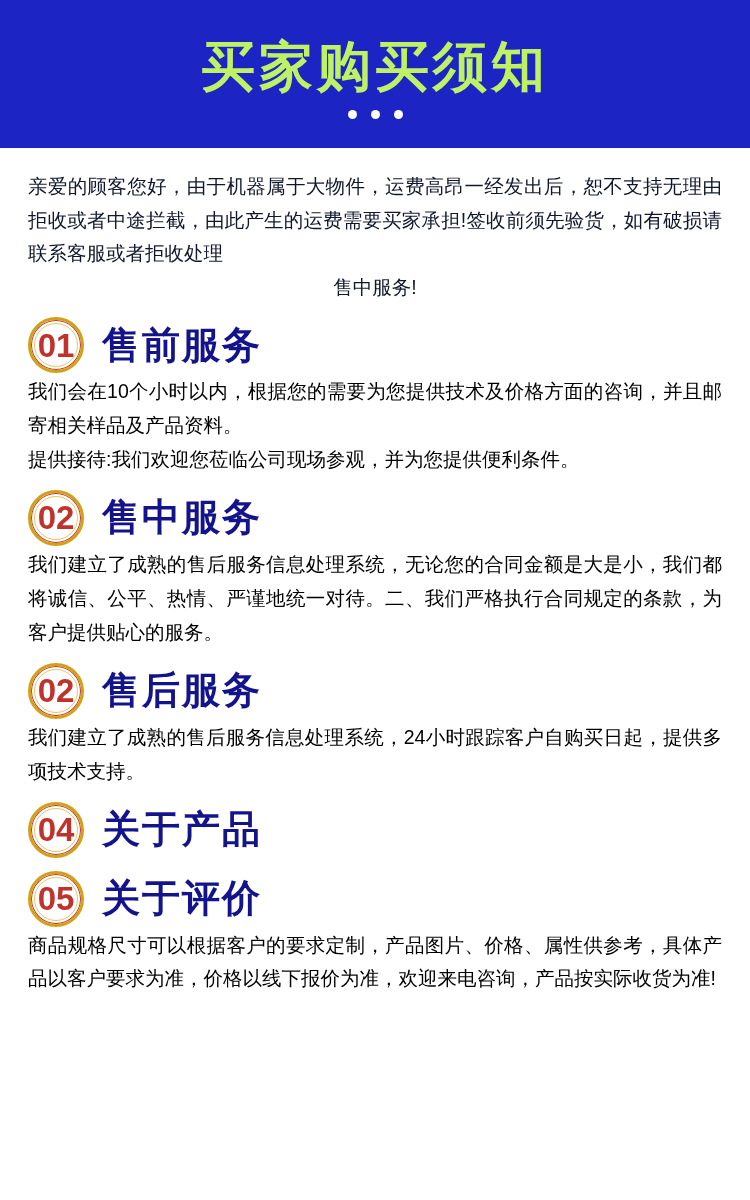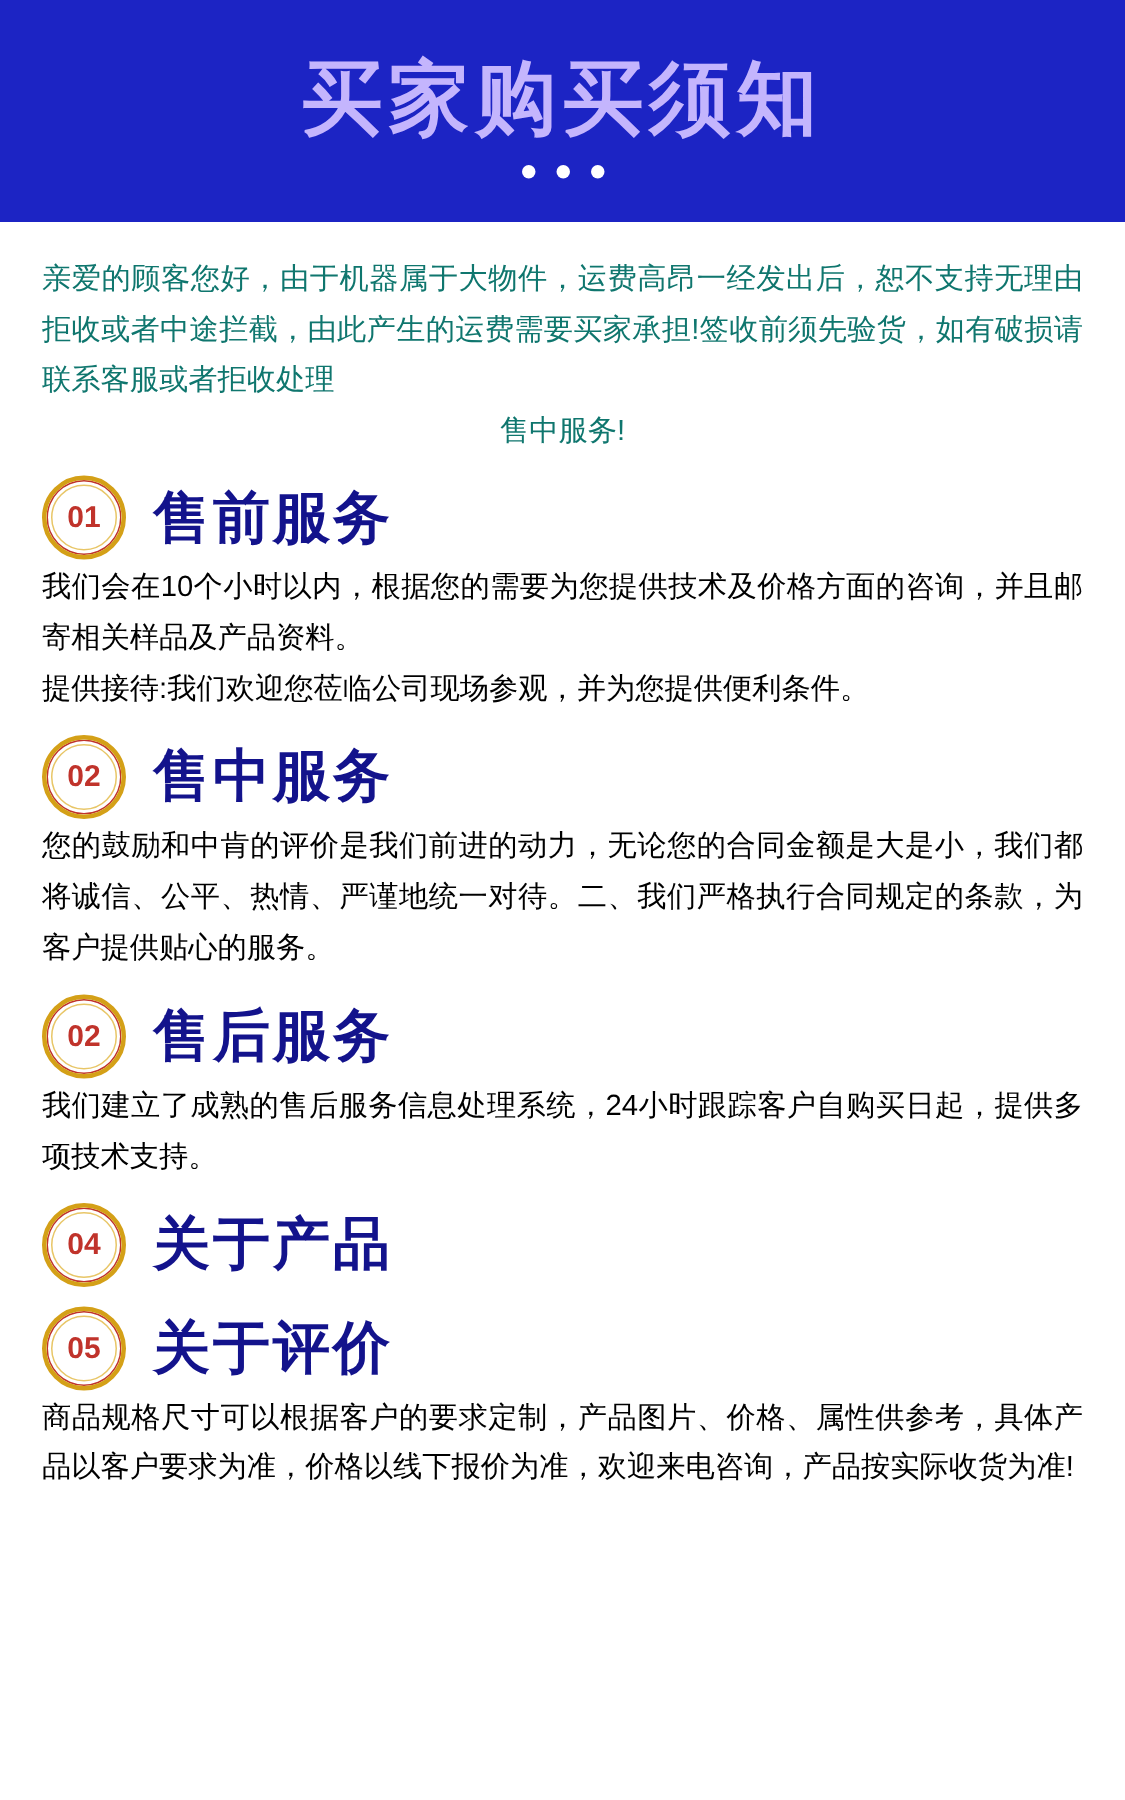--- a/index.html
+++ b/index.html
@@ -25,21 +25,21 @@
     height: 148px;
     background: #1c24c4;
     display: flex;
     flex-direction: column;
     align-items: center;
     justify-content: center;
     padding-top: 8px;
     box-sizing: border-box;
   }
   .header-title {
-    color: #c4b5fd;
+    color: #bef264;
     font-size: 54px;
     font-weight: bold;
     letter-spacing: 4px;
     line-height: 1.1;
     text-align: center;
   }
   .header-dots {
     margin-top: 14px;
     display: flex;
     gap: 14px;
@@ -55,21 +55,21 @@
     position: absolute;
     top: 148px;
     left: 0;
     width: 750px;
     height: 1052px;
     background: #ffffff;
     box-sizing: border-box;
     padding: 22px 28px 0 28px;
   }
   .intro {
-    color: #0f766e;
+    color: #0f172a;
     font-size: 19.5px;
     line-height: 1.72;
     text-align: justify;
     margin: 0 0 4px 0;
   }
   .intro .centered {
     display: block;
     text-align: center;
   }
   
@@ -99,21 +99,21 @@
   .badge::after {
     content: "";
     position: absolute;
     left: 3px; top: 3px; right: 3px; bottom: 3px;
     border-radius: 50%;
     border: 1px solid #e8c667;
     pointer-events: none;
   }
   .badge span {
     color: #c0332b;
-    font-size: 20px;
+    font-size: 33px;
     font-weight: bold;
     letter-spacing: 0px;
     line-height: 1;
   }
   .section-title {
     color: #13138c;
     font-size: 38px;
     font-weight: bold;
     letter-spacing: 2px;
   }
@@ -153,21 +153,21 @@
       <p class="section-body">我们会在10个小时以内，根据您的需要为您提供技术及价格方面的咨询，并且邮寄相关样品及产品资料。<br>提供接待:我们欢迎您莅临公司现场参观，并为您提供便利条件。</p>
     </div>
 
     <div class="section">
       <div class="section-head">
         <div class="badge">
             <span>02</span>
           </div>
         <div class="section-title">售中服务</div>
       </div>
-      <p class="section-body">您的鼓励和中肯的评价是我们前进的动力，无论您的合同金额是大是小，我们都将诚信、公平、热情、严谨地统一对待。二、我们严格执行合同规定的条款，为客户提供贴心的服务。</p>
+      <p class="section-body">我们建立了成熟的售后服务信息处理系统，无论您的合同金额是大是小，我们都将诚信、公平、热情、严谨地统一对待。二、我们严格执行合同规定的条款，为客户提供贴心的服务。</p>
     </div>
 
     <div class="section">
       <div class="section-head">
         <div class="badge">
             <span>02</span>
           </div>
         <div class="section-title">售后服务</div>
       </div>
       <p class="section-body">我们建立了成熟的售后服务信息处理系统，24小时跟踪客户自购买日起，提供多项技术支持。</p>

